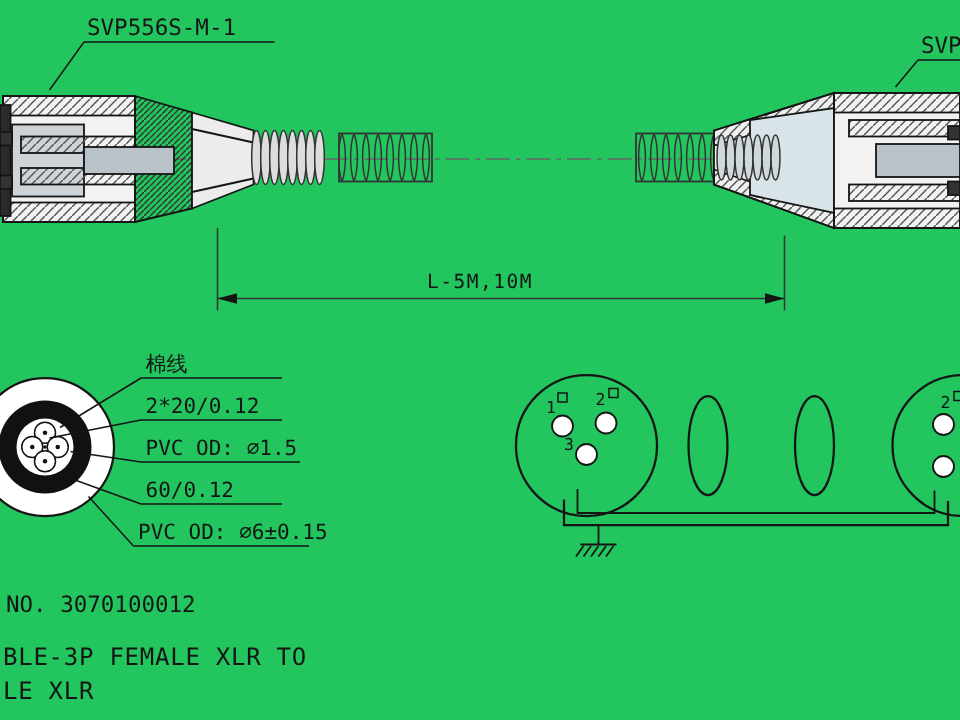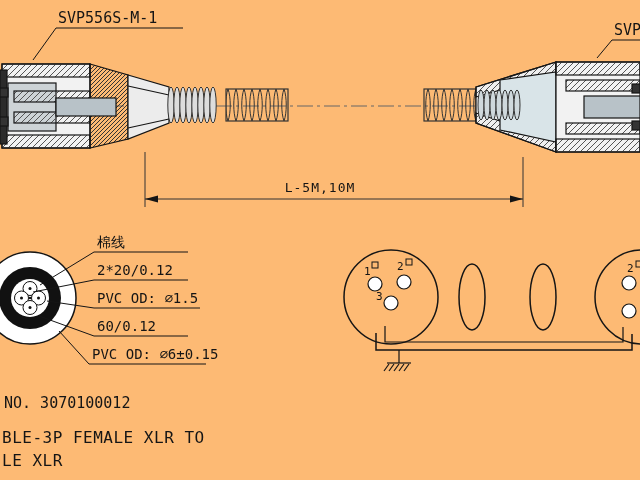--- a/index.html
+++ b/index.html
@@ -1,16 +1,16 @@
 <!DOCTYPE html>
 <html><head>
 <meta charset="utf-8">
 <style>
   html,body{margin:0;padding:0;background:#ffffff;}
-  .page{width:640px;height:480px;overflow:hidden;background:#fdba74;position:relative;}
+  .page{width:640px;height:480px;overflow:hidden;background:#22c55e;position:relative;}
   svg{display:block;}
   .t{font-family:"DejaVu Sans Mono","Liberation Mono",monospace;fill:#151515;}
   .fs11{font-size:11px;}
   .fs13{font-size:13px;letter-spacing:1px;}
   .fs14{font-size:14px;}
   .fs15{font-size:15px;}
   .fs16{font-size:16px;letter-spacing:.5px;}
 </style>
 </head>
 <body>

